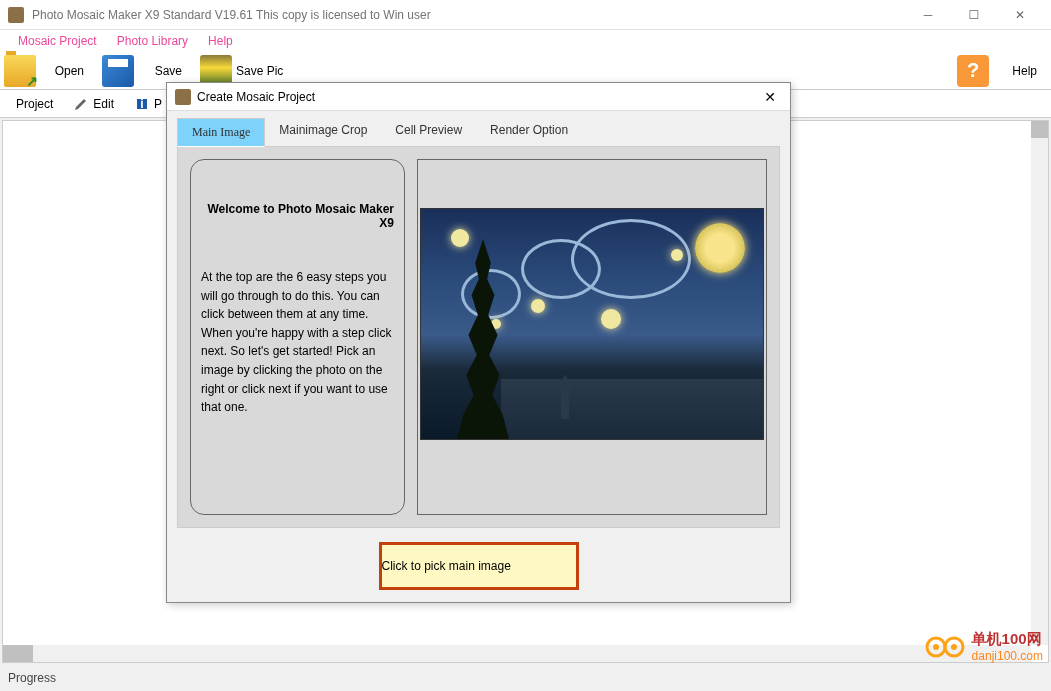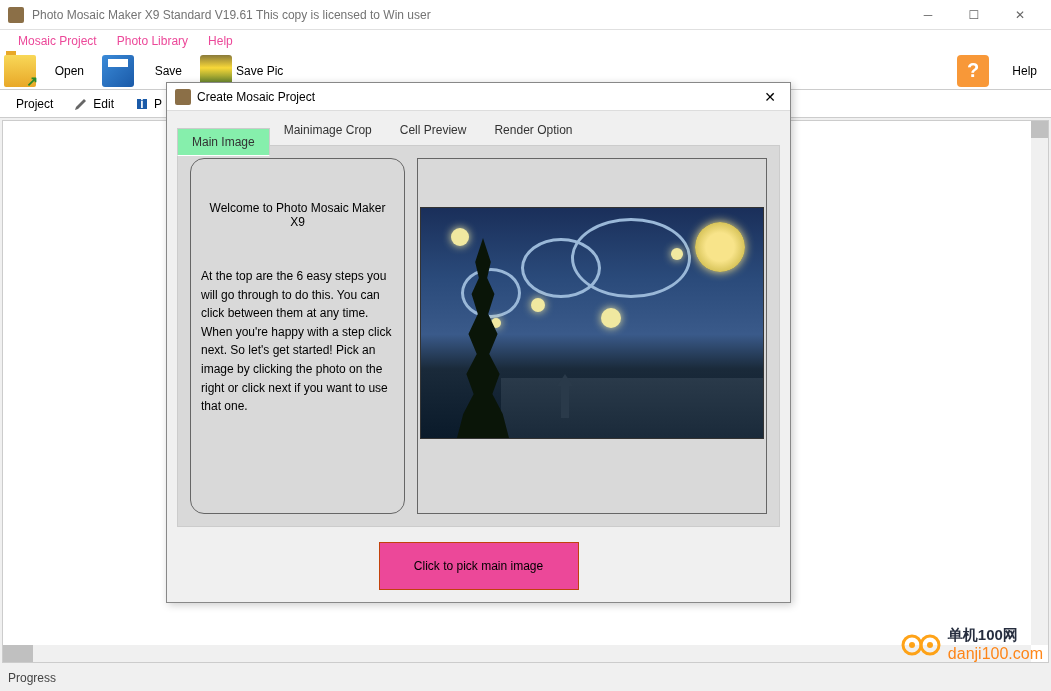--- a/index.html
+++ b/index.html
@@ -32,50 +32,50 @@
 .vscroll { position: absolute; right: 0; top: 0; bottom: 17px; width: 17px; background: #f0f0f0; }
 .vscroll-thumb { position: absolute; top: 0; right: 0; width: 17px; height: 17px; background: #c0c0c0; }
 .hscroll { position: absolute; bottom: 0; left: 0; right: 17px; height: 17px; background: #f0f0f0; }
 .hscroll-thumb { position: absolute; left: 0; height: 17px; width: 30px; background: #c0c0c0; }
 
 .statusbar { position: absolute; bottom: 0; left: 0; right: 0; height: 22px; background: #f0f0f0; padding: 2px 8px; color: #444; }
 
 .watermark { position: absolute; right: 8px; bottom: 28px; display: flex; align-items: center; opacity: 0.9; }
 .watermark-icon { width: 44px; height: 24px; margin-right: 4px; }
 .watermark-text { font-size: 15px; font-weight: bold; }
-.wm1 { color: #0f172a; }
-.wm2 { color: #ff7a00; font-size: 16px; display: block; text-align: center; }
+.wm1 { color: #b91c1c; }
+.wm2 { color: #ff7a00; font-size: 12px; display: block; text-align: center; }
 
 
 .dialog { position: absolute; left: 166px; top: 82px; width: 625px; height: 521px; background: #f0f0f0; border: 1px solid #888; box-shadow: 2px 2px 8px rgba(0,0,0,0.2); }
 .dialog-title { height: 28px; display: flex; align-items: center; padding: 0 8px; background: #fff; border-bottom: 1px solid #ddd; }
 .dialog-title-icon { width: 16px; height: 16px; background: #8b6f47; border-radius: 2px; margin-right: 6px; }
 .dialog-close { margin-left: auto; width: 24px; text-align: center; font-size: 14px; }
 
 .tabs { display: flex; padding: 6px 10px 0 10px; background: #f0f0f0; }
 .tab { padding: 6px 14px; background: #f0f0f0; color: #333; }
-.tab.active { background: #86efac; border: 1px solid #ccc; border-bottom: 1px solid #fff; position: relative; top: 11px; }
+.tab.active { background: #7dd3fc; border: 1px solid #ccc; border-bottom: 1px solid #fff; position: relative; top: 1px; font-family: Liberation Serif, serif; }
 .tab-panel { margin: 0 10px; border: 1px solid #ccc; background: #d9d9d9; padding: 12px; height: 382px; display: flex; gap: 12px; }
 
 .welcome-box { width: 215px; background: #d9d9d9; border: 1.5px solid #666; border-radius: 14px; padding: 14px 10px; }
-.welcome-title { font-weight: normal; margin: 28px 0 38px 0; text-align: center; }
+.welcome-title { font-weight: bold; margin: 28px 0 38px 0; text-align: right; }
 .welcome-p { margin-bottom: 40px; line-height: 1.5; }
 .welcome-p2 { line-height: 1.55; }
 
 .image-box { flex: 1; border: 1.5px solid #666; background: #d9d9d9; display: flex; align-items: flex-start; justify-content: center; padding-top: 48px; }
 .starry { width: 344px; height: 232px; background: linear-gradient(180deg,#1a2f5a 0%,#2a4a7a 30%,#3a5a8a 55%,#1a2a3a 70%,#0a1a2a 100%); position: relative; overflow: hidden; border:1px solid #333; }
 .swirl { position:absolute; border-radius:50%; border:3px solid #9ab8d8; }
 .moon { position:absolute; width:50px; height:50px; border-radius:50%; background: radial-gradient(circle,#f8e48a 40%,#d8c45a 70%); right:18px; top:14px; box-shadow:0 0 10px #f8e48a; }
 .star { position:absolute; border-radius:50%; background:#f0e8a0; box-shadow:0 0 8px #f0e8a0; }
 .cypress { position:absolute; left:36px; bottom:0; width:52px; height:200px; background:#0a1508; clip-path: polygon(50% 0%, 65% 12%, 58% 20%, 72% 28%, 60% 38%, 78% 48%, 62% 58%, 82% 68%, 68% 78%, 88% 88%, 100% 100%, 0% 100%, 12% 88%, 32% 78%, 18% 68%, 38% 58%, 22% 48%, 40% 38%, 28% 28%, 42% 20%, 35% 12%); }
 .village { position:absolute; bottom:0; left:80px; right:0; height:60px; background:linear-gradient(180deg,#2a3a4a,#1a2a3a); }
 .steeple { position:absolute; bottom:20px; left:140px; width:8px; height:40px; background:#2a3a4a; }
 .steeple::before { content:''; position:absolute; top:-12px; left:-4px; border:8px solid transparent; border-bottom:12px solid #2a3a4a; }
 
-.pick-btn { position: absolute; bottom: 12px; left: 50%; transform: translateX(-50%); width: 200px; height: 48px; background: #ec4899; border: 1px solid #c2410c; display: flex; align-items: center; justify-content: center; }
+.pick-btn { position: absolute; bottom: 12px; left: 50%; transform: translateX(-50%); width: 200px; height: 48px; background: #fef9c3; border: 3px solid #c2410c; display: flex; align-items: center; justify-content: flex-start; }
 
 
 .ico-new { background: linear-gradient(135deg,#3a8ad8,#1a5aa8); border-radius:4px; position:relative; }
 .ico-new::after { content:'+'; position:absolute; bottom:-2px; right:-2px; color:#fff; background:#2a8a2a; border-radius:50%; width:14px; height:14px; font-size:12px; line-height:14px; text-align:center; }
 .ico-open { background: linear-gradient(#f8d858,#e8a828); border-radius:2px; position:relative; }
 .ico-open::before { content:''; position:absolute; top:-4px; left:2px; width:10px; height:4px; background:#e8a828; }
 .ico-open::after { content:'↗'; position:absolute; color:#2a8a2a; font-size:14px; right:-2px; bottom:-2px; font-weight:bold; }
 .ico-save { background: linear-gradient(135deg,#3a8ad8,#1a5aa8); border-radius:3px; position:relative; }
 .ico-save::after { content:''; position:absolute; top:4px; left:6px; right:6px; height:8px; background:#fff; }
 .ico-savepic { background: linear-gradient(#8a7a3a,#f8d838 40%,#3a6a2a); border-radius:3px; }

